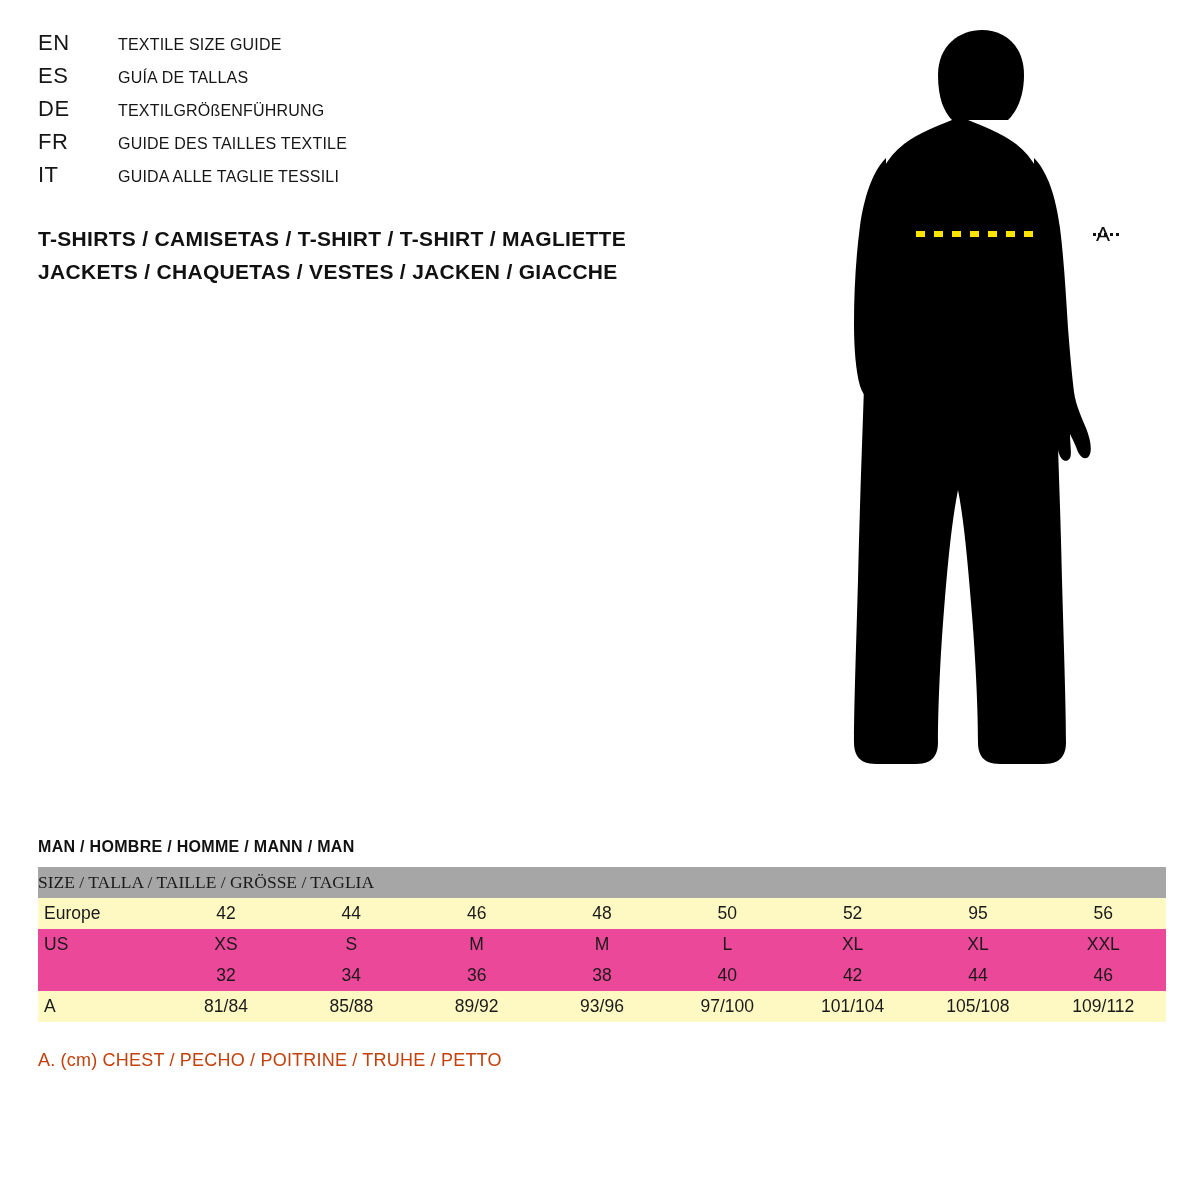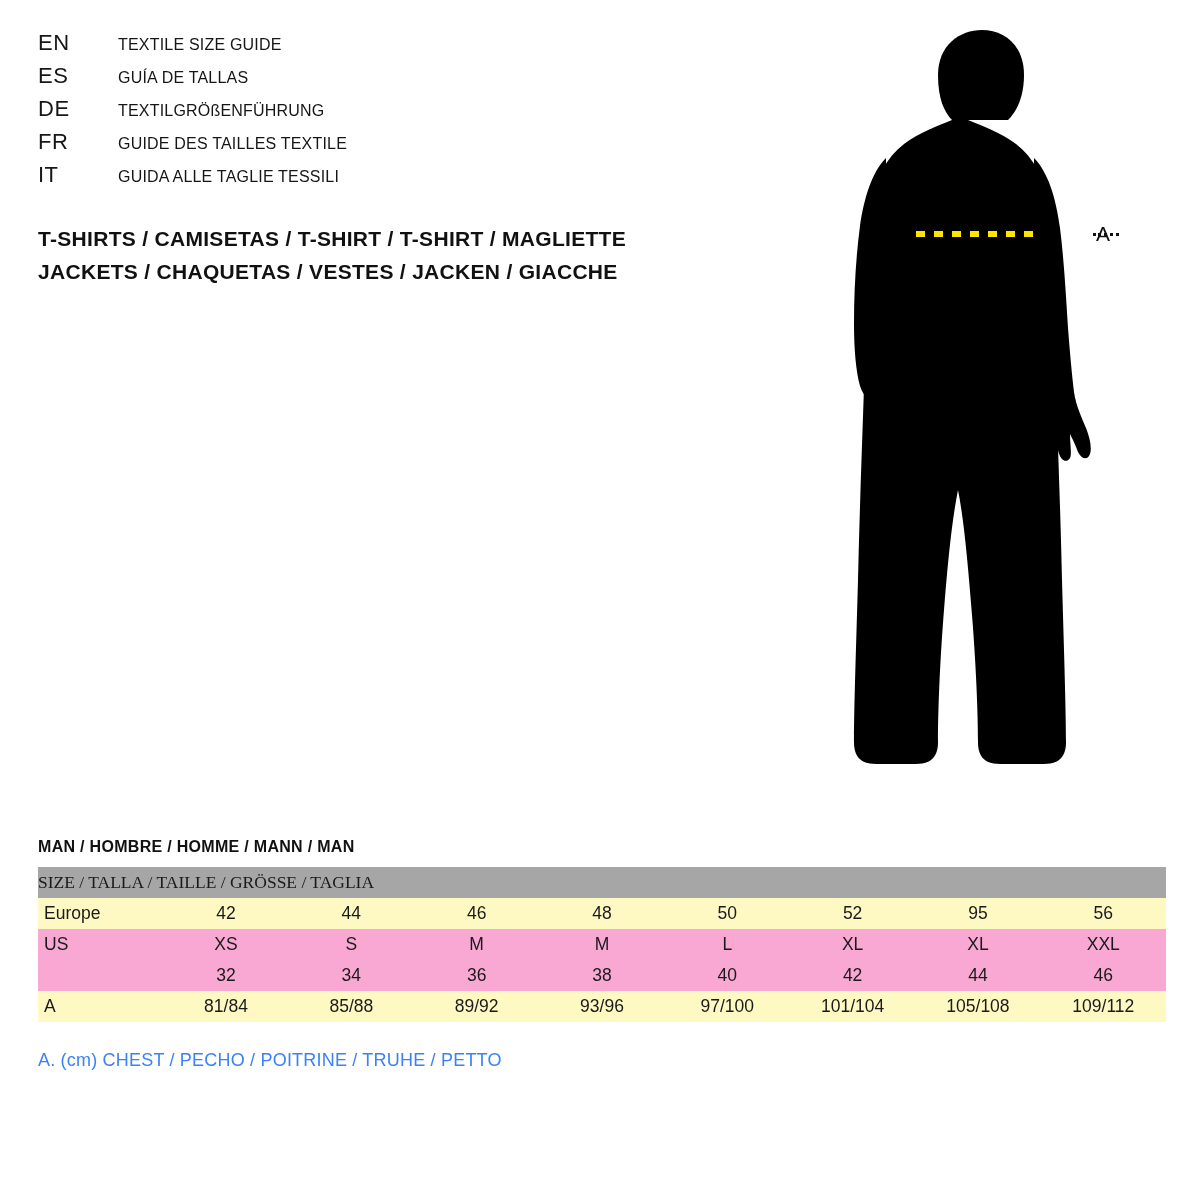--- a/index.html
+++ b/index.html
@@ -111,38 +111,38 @@
   .row-head {
     background: #a6a6a6;
     font-family: Liberation Serif, serif;
   }
   .row-head td {
     font-size: 17.5px;
     color: #111;
     padding-left: 6px;
   }
   .row-alt {
-    background: #f9a8d4;
+    background: #ec4899;
   }
   .row-white {
     background: #fef9c3;
   }
   .lbl {
     width: 180px;
     padding-left: 6px !important;
     text-align: left;
   }
   .val {
     text-align: center;
   }
   .footnote {
     margin-top: 28px;
     font-size: 18px;
     letter-spacing: 0.2px;
-    color: #3b82f6;
+    color: #c2410c;
   }
 </style>
 </head>
 <body>
 
 <div class="lang-block">
   <div class="lang-row">
     <span class="lang-code">EN</span>
     <span class="lang-text">TEXTILE SIZE GUIDE</span>
   </div>

